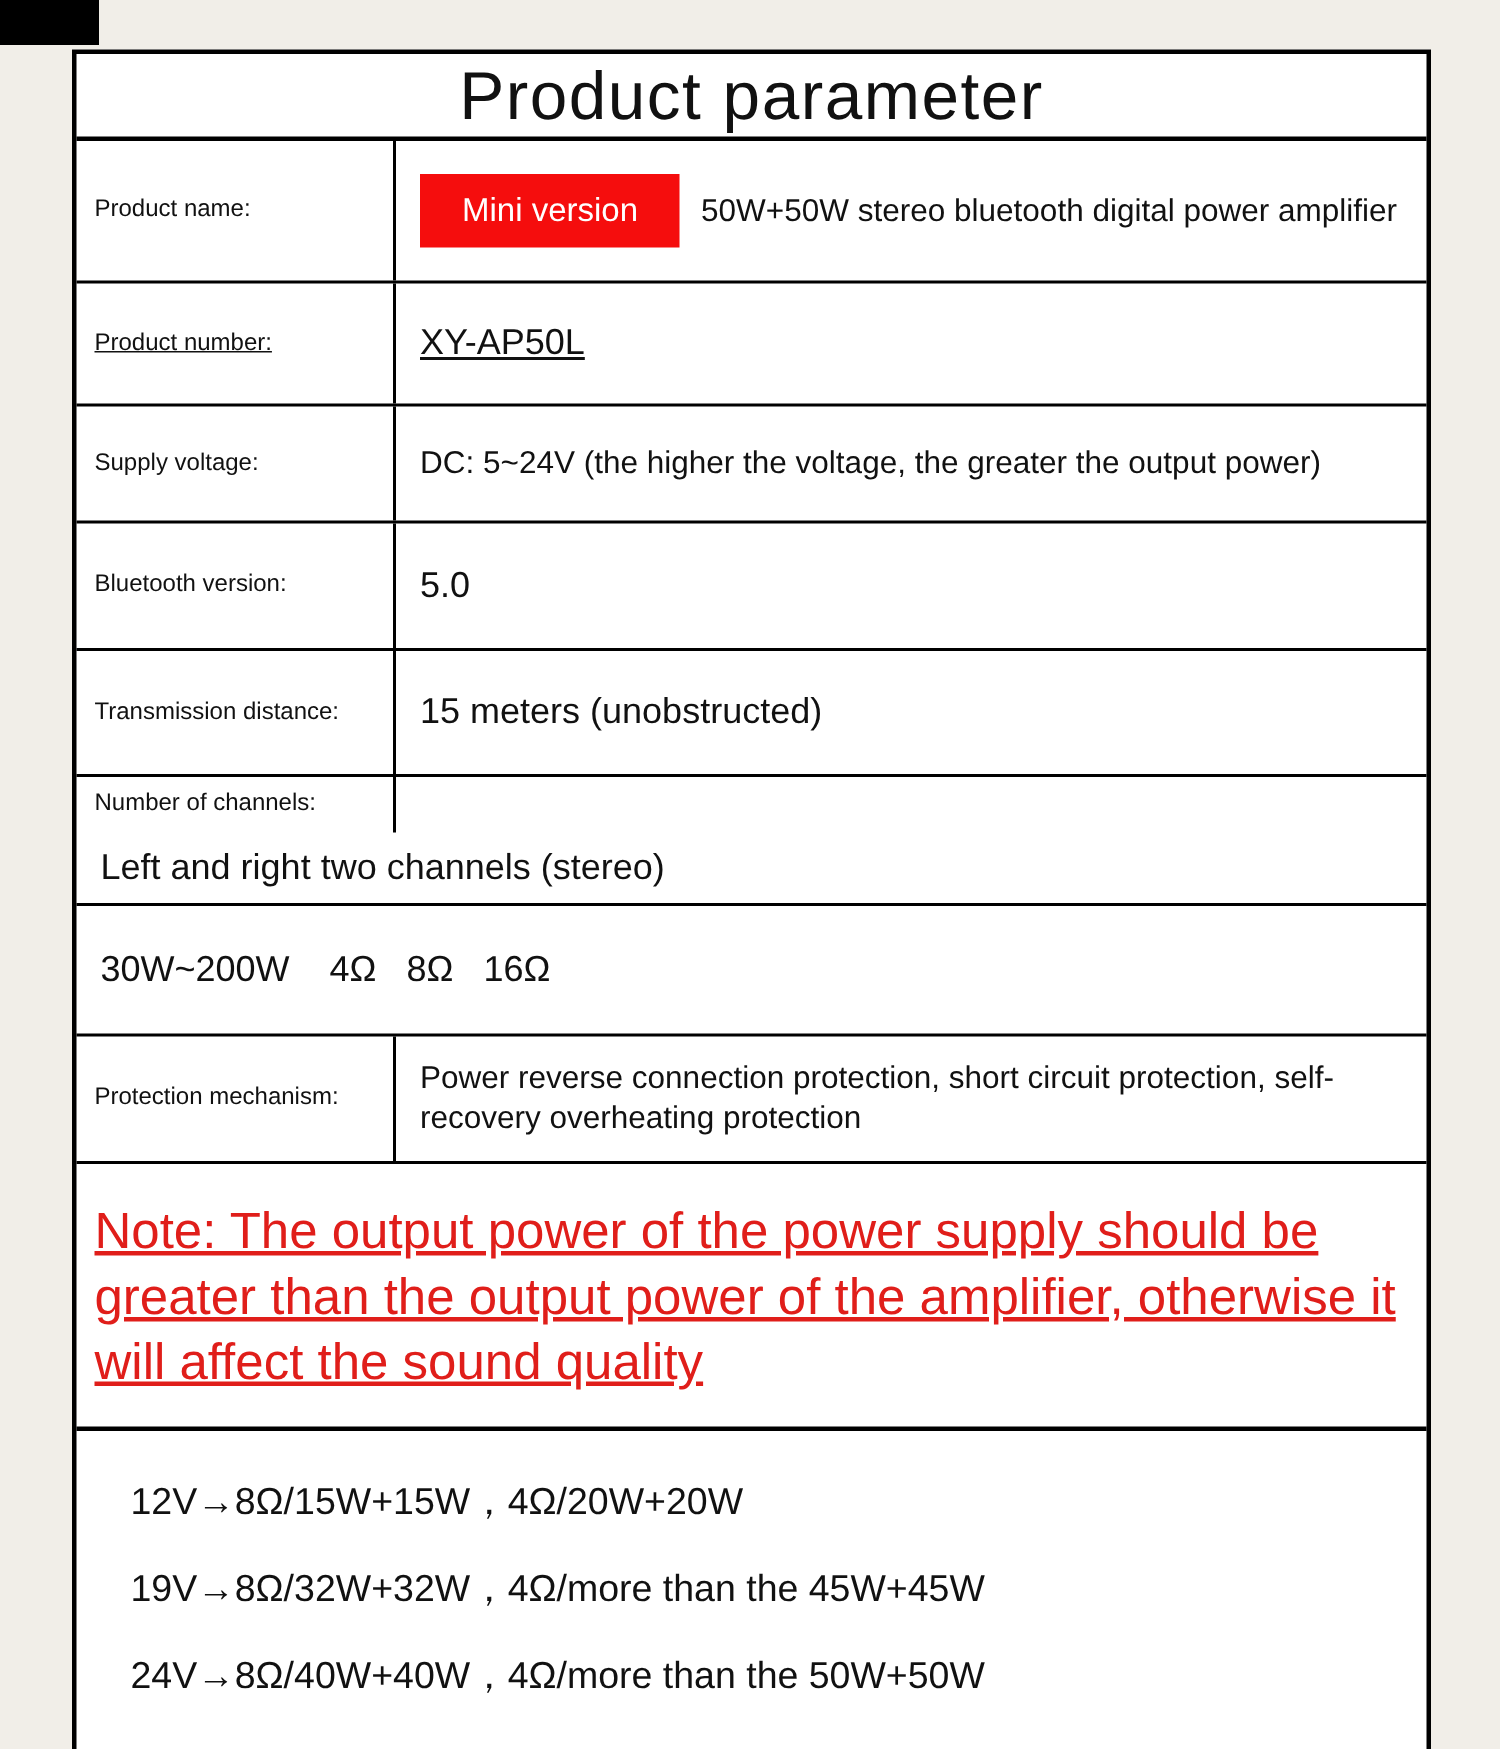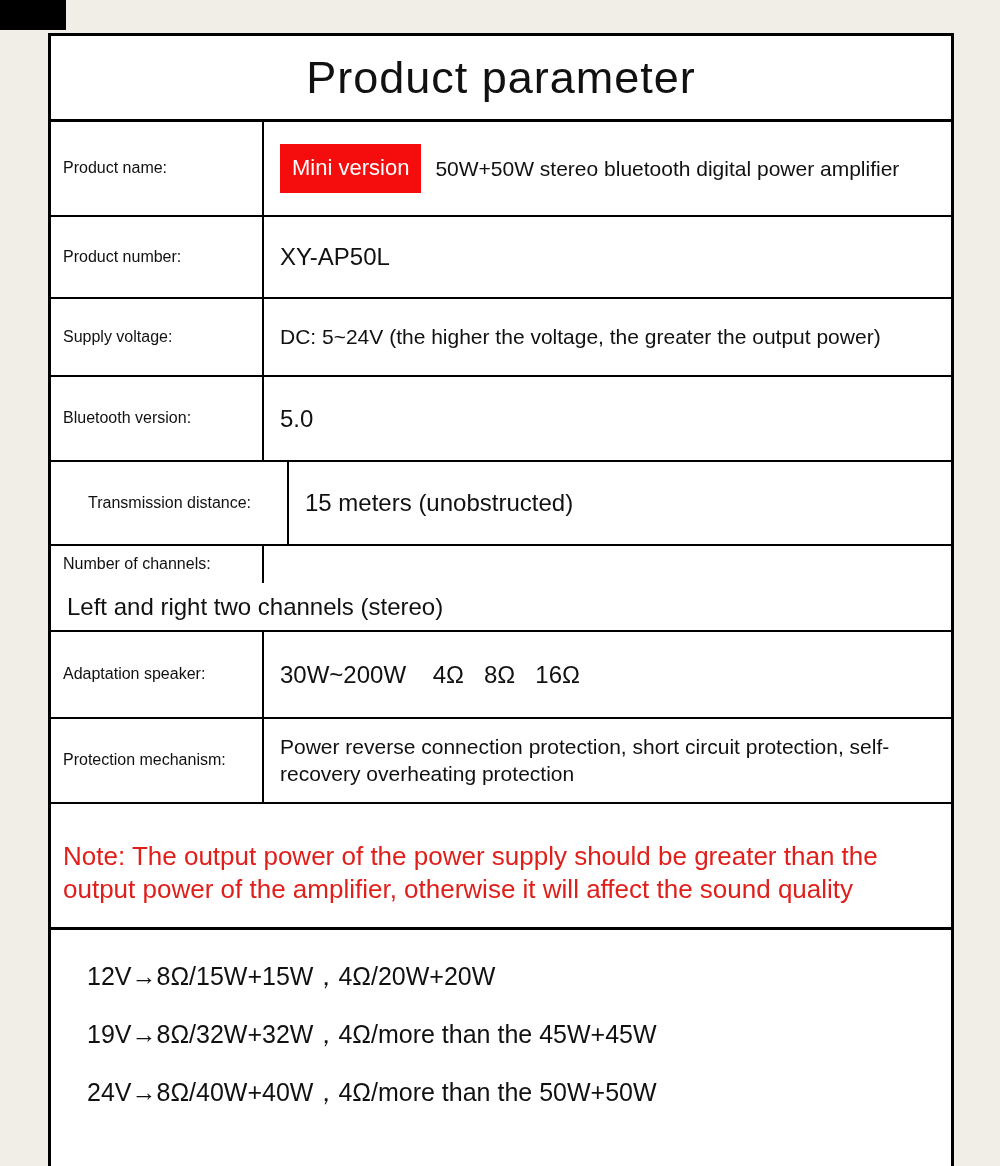--- a/index.html
+++ b/index.html
@@ -15,21 +15,21 @@
     width:66px; height:30px; background:#000;
   }
   .sheet {
     position:absolute; top:33px; left:48px;
     width:906px;
     background:#fff;
     border:3px solid #000;
   }
   .title-bar {
     border-bottom:3px solid #000;
-    height:86px;
+    height:58px;
     display:flex; align-items:center; justify-content:center;
     font-size:45px;
     letter-spacing:1px;
   }
   .spec-row {
     display:flex;
     border-bottom:2px solid #000;
   }
   .label-cell {
     width:213px;
@@ -45,41 +45,41 @@
     padding:8px 16px;
     font-size:24px;
     line-height:1.3;
     white-space:pre-wrap;
   }
   .value-cell.small { font-size:21px; }
   .badge {
     background:#f50d0d;
     color:#fff;
     font-size:22px;
-    padding:10px 12px;
+    padding:10px 28px;
     margin-right:14px;
     white-space:nowrap;
     flex:0 0 auto;
   }
   .r0 { min-height:95px; }
-  .r1 { min-height:82px; }
+  .r1 { min-height:82px;text-decoration:underline; }
   .r2 { min-height:78px;justify-content:flex-end; }
   .r3 { min-height:85px; }
-  .r4 { min-height:84px;padding-left:25px; }
+  .r4 { min-height:84px; }
   .r5 { min-height:81px;flex-direction:column; }
   .r6 { min-height:87px; }
   .r7 { min-height:85px; }
   .note-box {
     border-bottom:3px solid #000;
     min-height:110px;
-    padding:36px 16px 20px 12px;
+    padding:24px 16px 20px 12px;
     color:#e01e1a;
-    font-size:26px;
+    font-size:34px;
     line-height:1.28;
-    display:flex; align-items:center;
+    display:flex; align-items:center;text-decoration:underline;
   }
   .power-box {
     padding:30px 16px 38px 36px;
     min-height:245px;
   }
   .power-line {
     font-size:25px;
     margin-bottom:25px;
     white-space:pre-wrap;
   }
@@ -121,21 +121,20 @@
     <div class="label-cell">Transmission distance:</div>
     <div class="value-cell">15 meters (unobstructed)</div>
   </div>
 
   <div class="spec-row r5">
     <div class="label-cell">Number of channels:</div>
     <div class="value-cell">Left and right two channels (stereo)</div>
   </div>
 
   <div class="spec-row r6">
-    <div class="label-cell">Adaptation speaker:</div>
     <div class="value-cell">30W~200W    4Ω   8Ω   16Ω</div>
   </div>
 
   <div class="spec-row r7">
     <div class="label-cell">Protection mechanism:</div>
     <div class="value-cell small">Power reverse connection protection, short circuit protection, self-recovery overheating protection</div>
   </div>
 
   <div class="note-box">Note: The output power of the power supply should be greater than the output power of the amplifier, otherwise it will affect the sound quality</div>
 

